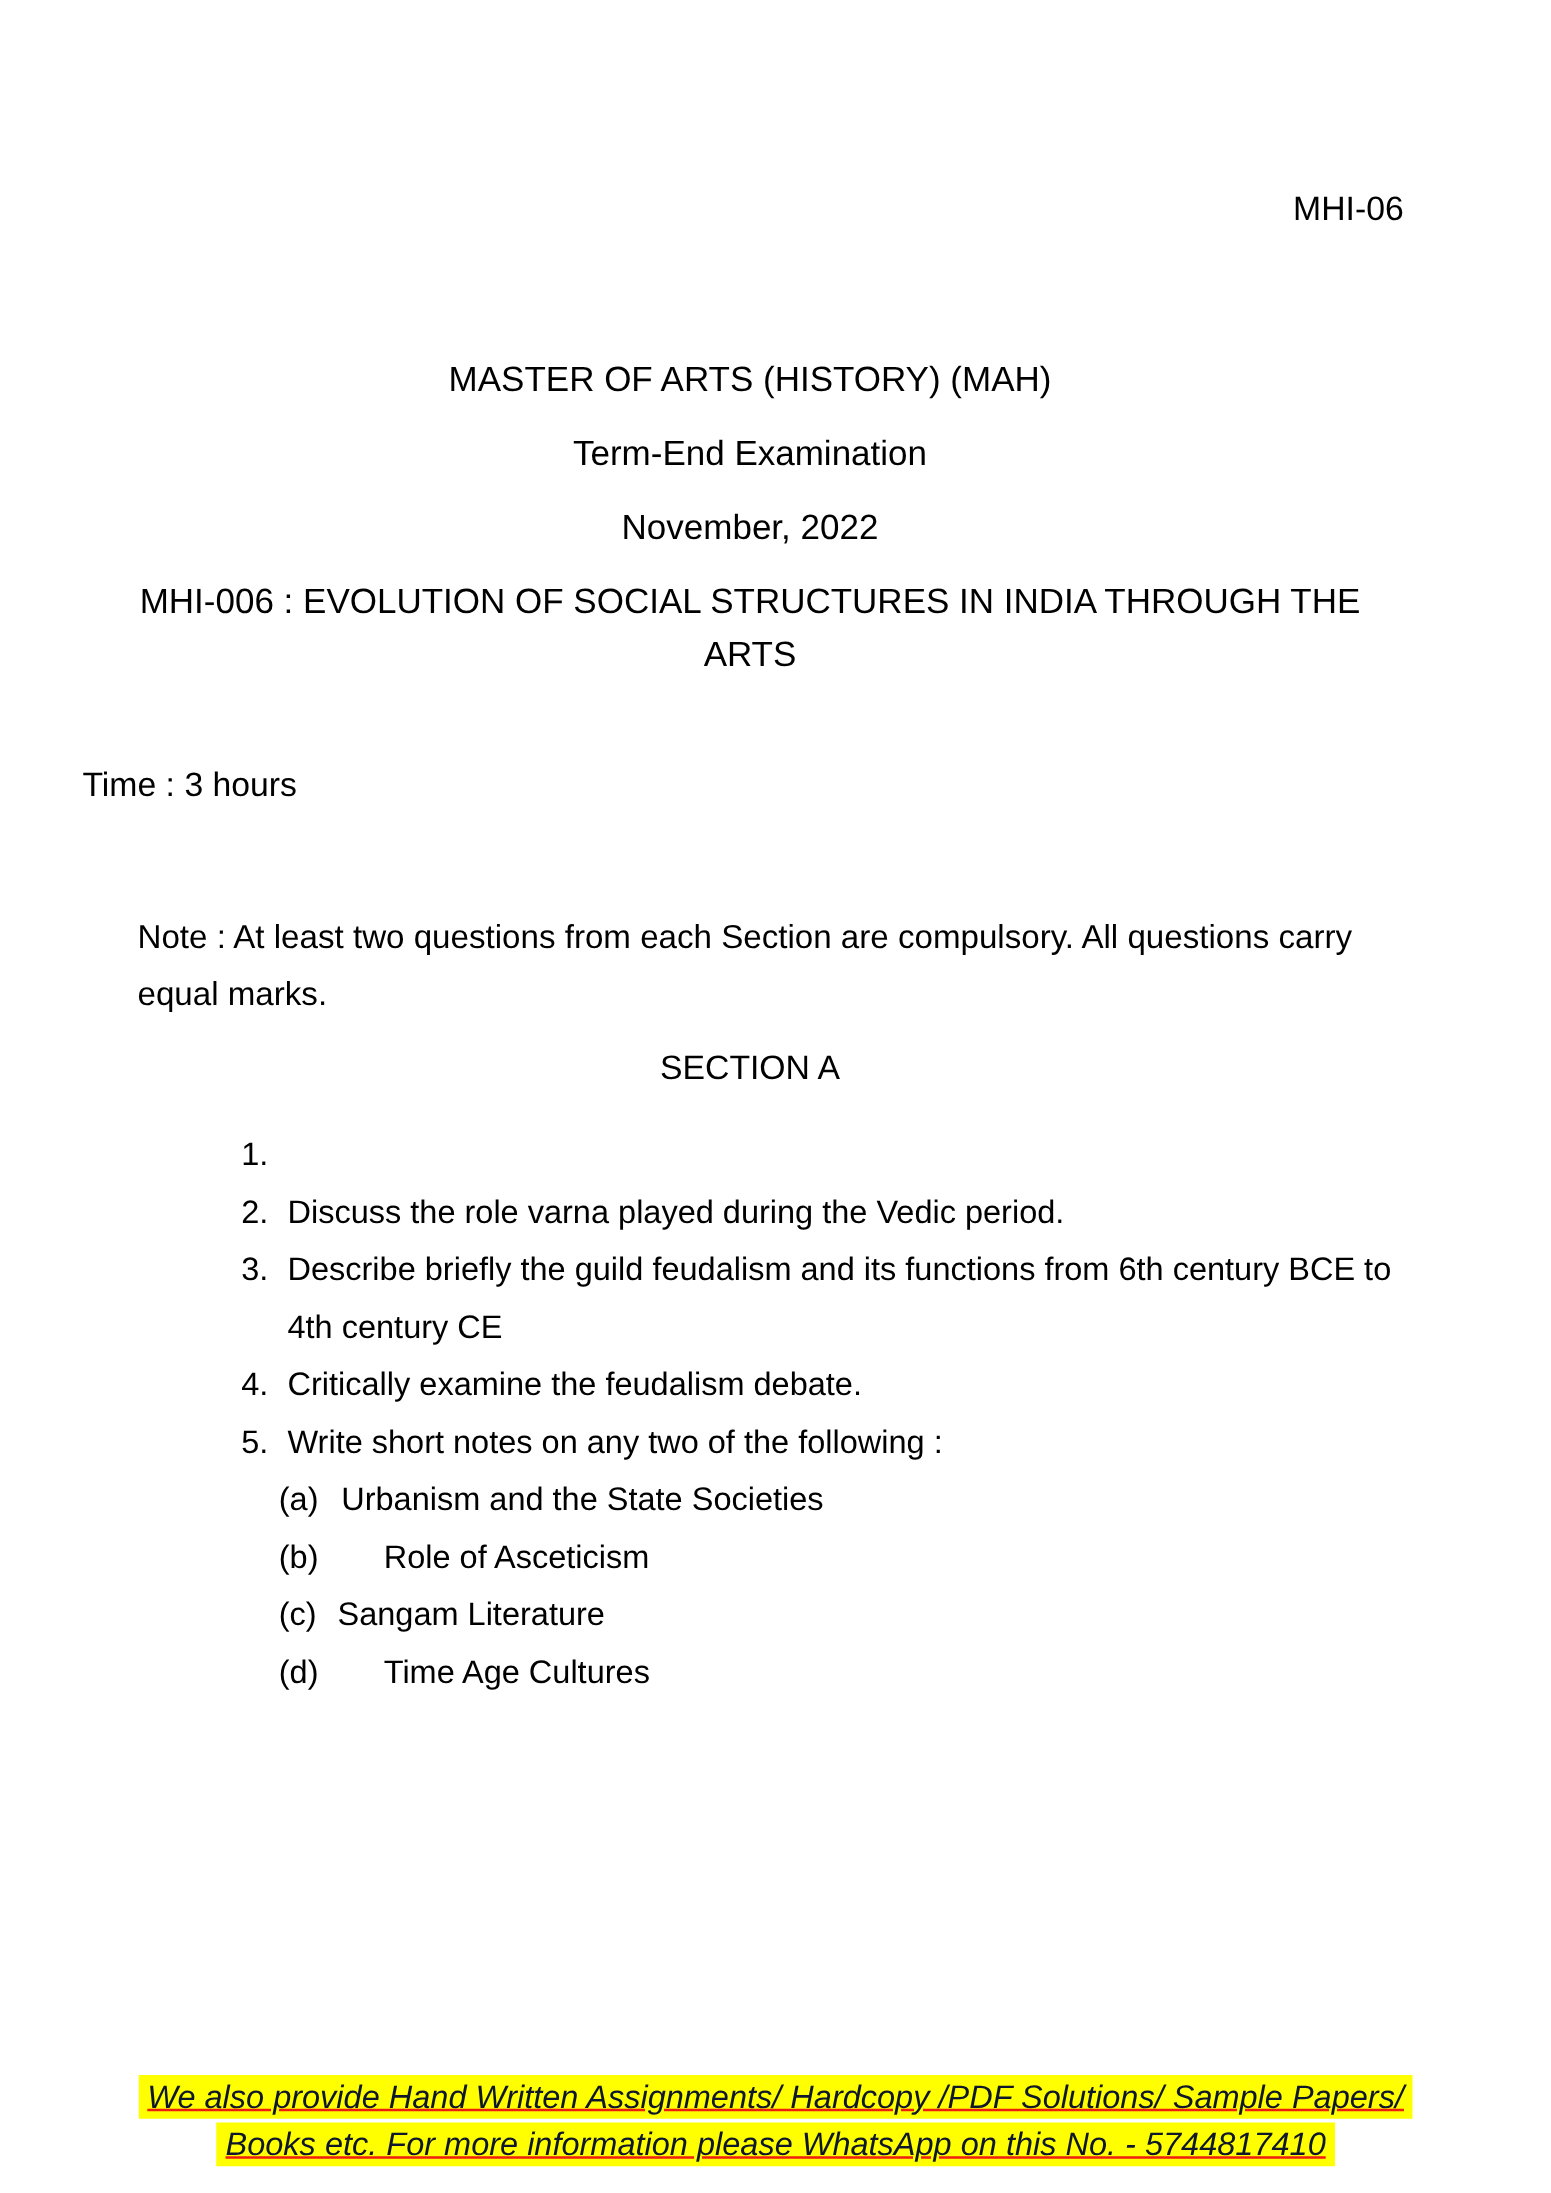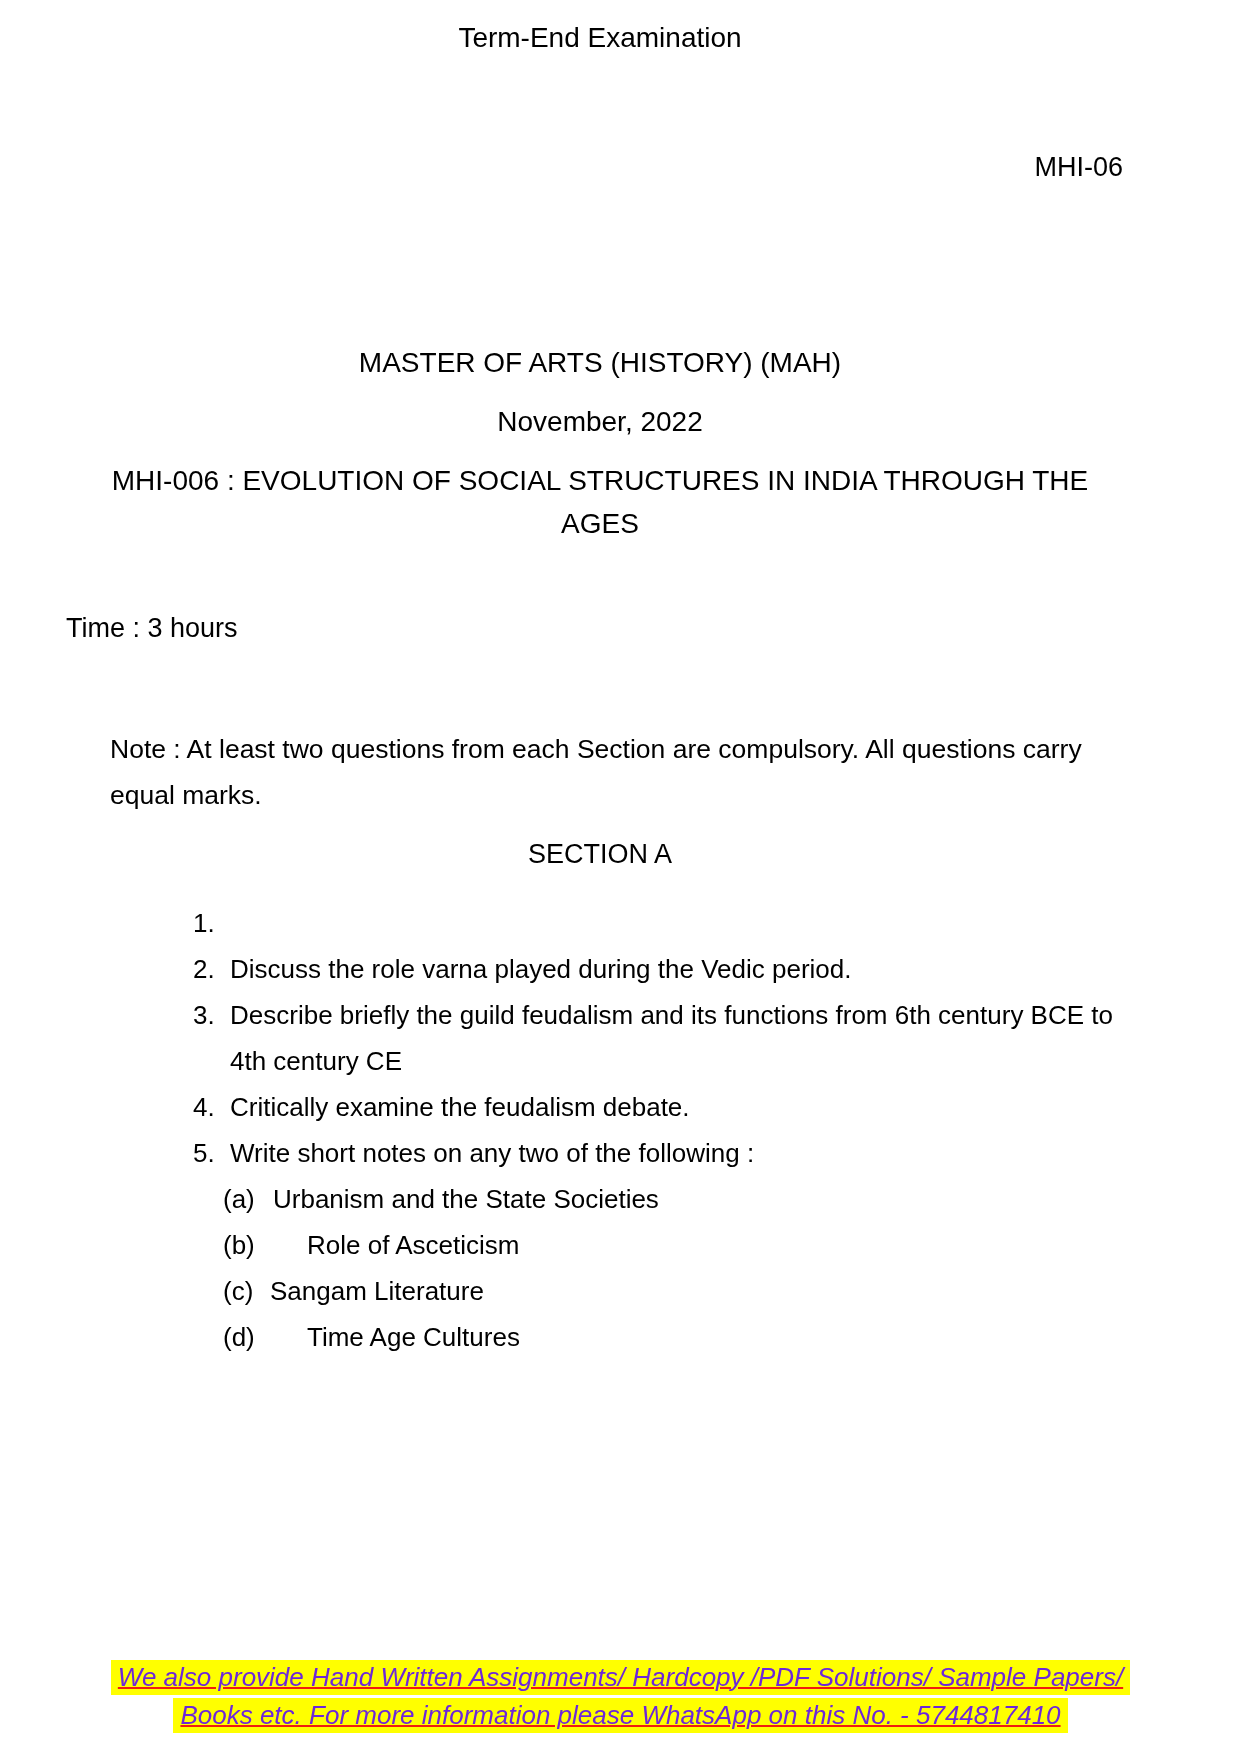--- a/index.html
+++ b/index.html
@@ -67,41 +67,41 @@
     top:1658px;
     width:1241px;
     text-align:center;
     font-size:26px;
     font-style:italic;
     line-height:38px;
     white-space:nowrap;
   }
   .footer-banner .hl {
     background:#ffff00;
-    color:#6d28d9;
+    color:#0f172a;
     text-decoration:underline;
     text-decoration-color:#f01e0f;
     text-decoration-thickness:2px;
     padding:2px 7px 3px 7px;
   }
 </style>
 </head>
 <body>
 
 <div class="page">
 
   <div class="paper-code">MHI-06</div>
 
   <div class="content">
 
+    <div class="h-line h-first">MASTER OF ARTS (HISTORY) (MAH)</div>
     <div class="h-line h-gap">Term-End Examination</div>
-    <div class="h-line h-first">MASTER OF ARTS (HISTORY) (MAH)</div>
     <div class="h-line h-gap">November, 2022</div>
     <div class="h-line h-gap">MHI-006 : EVOLUTION OF SOCIAL STRUCTURES IN INDIA THROUGH THE</div>
-    <div class="h-line">AGES</div>
+    <div class="h-line">ARTS</div>
 
     <div class="meta-row">
       <span>Time : 3 hours</span>
     </div>
 
     <div class="note">Note : At least two questions from each Section are compulsory. All questions carry equal marks.</div>
 
     <div class="section-heading">SECTION A</div>
 
     <div class="qlist">

